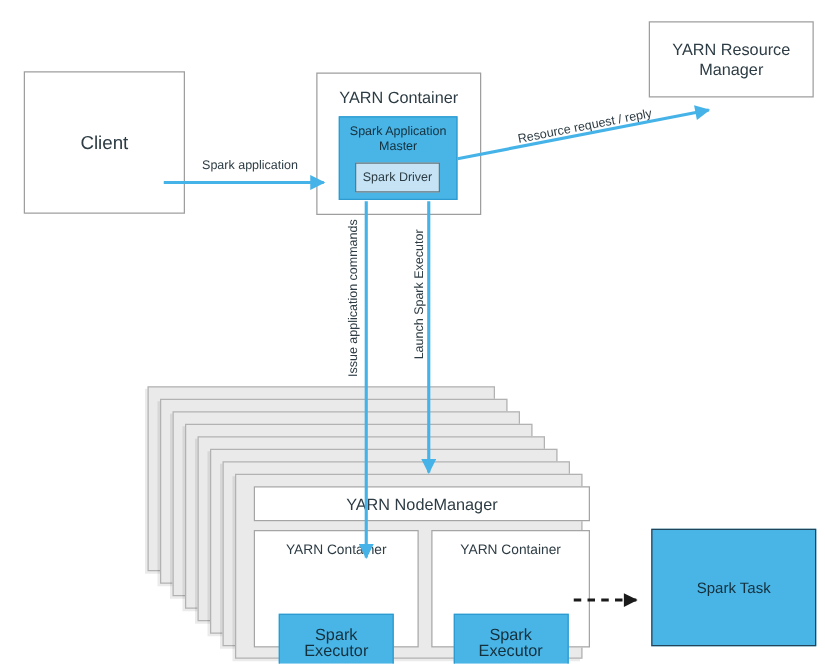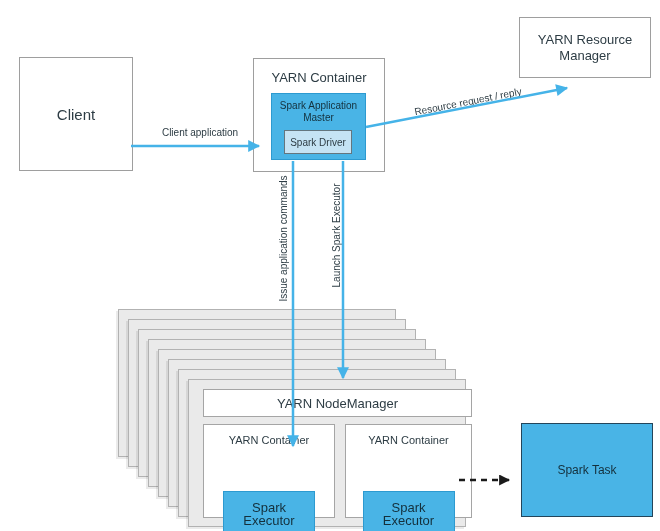--- a/index.html
+++ b/index.html
@@ -10,21 +10,21 @@
     font-family:"Liberation Sans",sans-serif;
     color:#2d3c44;
     overflow:hidden;
   }
   .box{position:absolute;box-sizing:border-box;}
   .white-box{background:#ffffff;border:1px solid #9e9e9e;}
   .blue-box{background:var(--accent,#49b4e6);border:1px solid #2d9ad0;color:#14303c;}
   .center-text{display:flex;align-items:center;justify-content:center;text-align:center;}
 
   
-  .client{left:19px;top:57px;width:114px;height:114px;font-size:15px;}
+  .client{left:19px;top:57px;width:129px;height:114px;font-size:15px;}
   .yarn-container-top{left:253px;top:58px;width:132px;height:114px;}
   .yarn-container-top .title{margin-top:11px;text-align:center;font-size:13px;}
   .spark-app-master{left:271px;top:93px;width:95px;height:67px;font-size:10px;line-height:12px;}
   .spark-app-master .title{margin-top:6px;text-align:center;padding:0 4px;}
   .spark-driver{left:284px;top:130px;width:68px;height:24px;background:var(--lightblue,#c5e3f4);
     border:1px solid #64767f;font-size:10px;align-items:center;}
   .yarn-rm{left:519px;top:17px;width:132px;height:61px;font-size:13px;line-height:16px;padding:0 7px;}
 
   
   .stack{left:118px;top:309px;width:366px;height:219px;}
@@ -99,21 +99,21 @@
           <span>Spark Executor</span>
         </div>
       </div>
     </div>
   </div>
 
   <div class="box blue-box center-text spark-task">
     <span>Spark Task</span>
   </div>
 
-  <div class="arrow-label lbl-launch-app">Client application</div>
+  <div class="arrow-label lbl-launch-app">Spark application</div>
   <div class="arrow-label lbl-resource">Resource request / reply</div>
   <div class="arrow-label lbl-issue">Issue application commands</div>
   <div class="arrow-label lbl-launch-exec">Launch Spark Executor</div>
 
   <svg class="arrows" width="660" height="531" viewBox="0 0 660 531">
     <defs>
       <marker id="blueHead" markerUnits="userSpaceOnUse" markerWidth="14" markerHeight="12" viewBox="0 0 10 10" refX="9" refY="5" orient="auto">
         <path d="M0,0 L10,5 L0,10 z" fill="#45b3e8"></path>
       </marker>
       <marker id="blackHead" markerUnits="userSpaceOnUse" markerWidth="13" markerHeight="11" viewBox="0 0 10 10" refX="9" refY="5" orient="auto">

